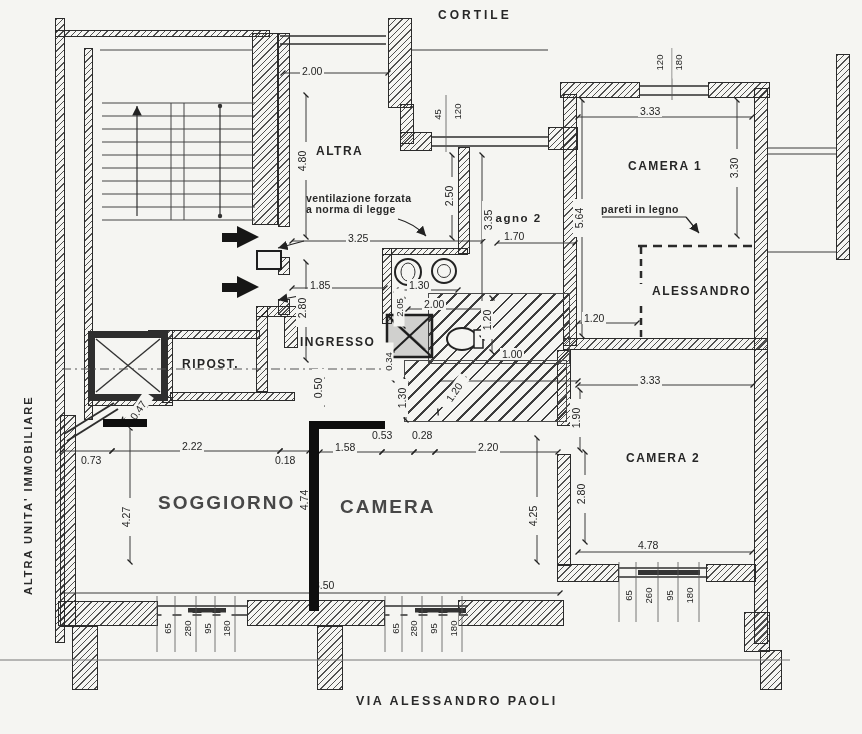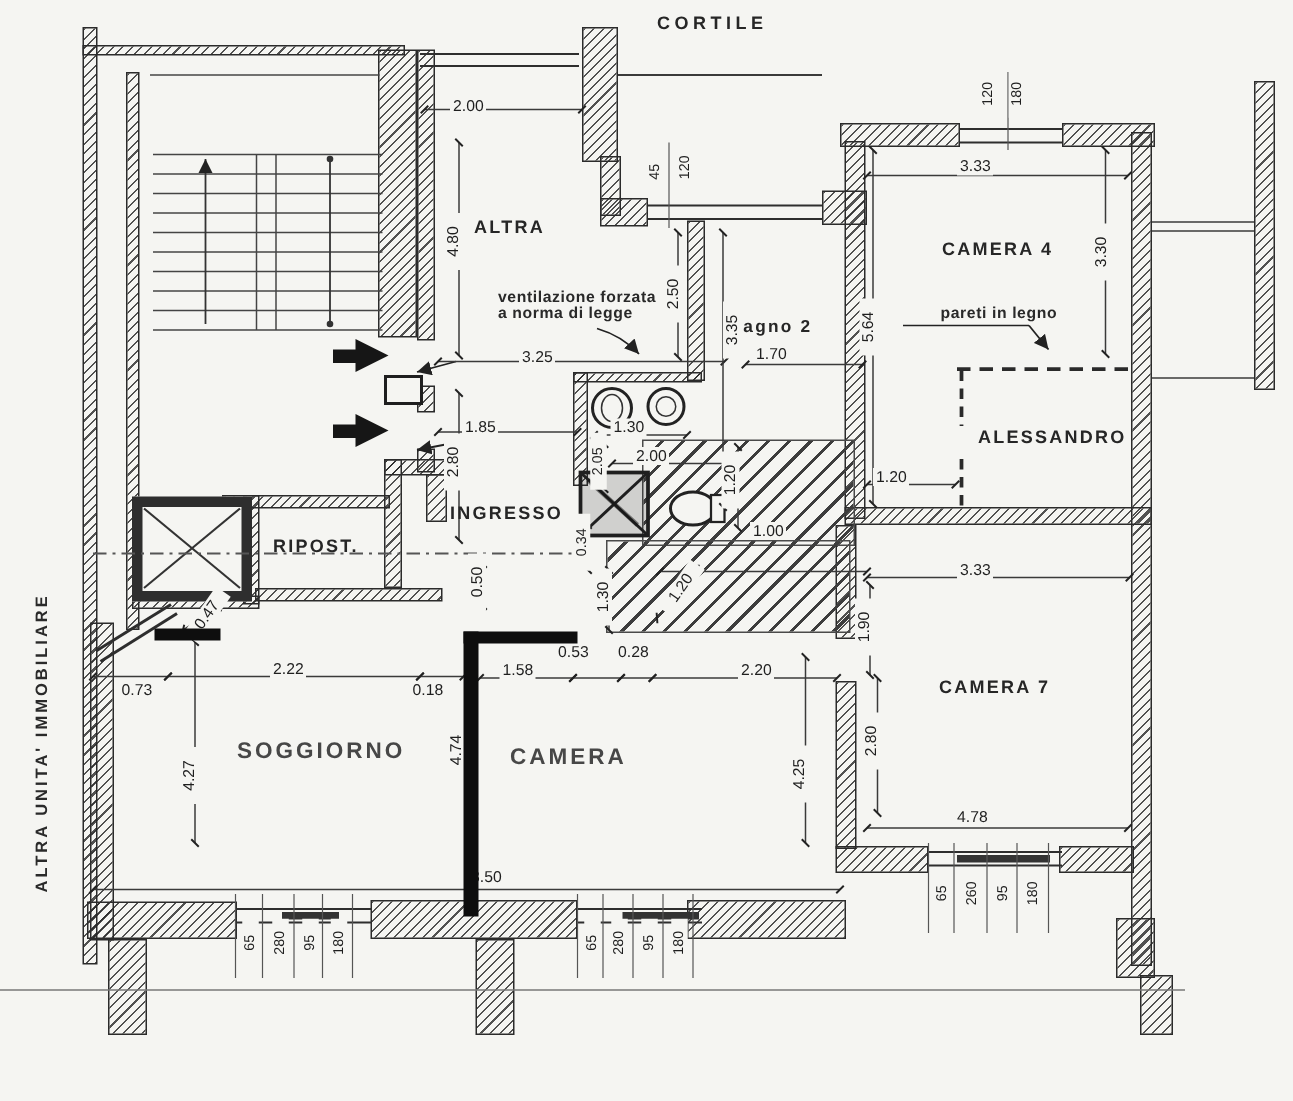--- a/index.html
+++ b/index.html
@@ -7,27 +7,27 @@
          font-family:"Liberation Sans",sans-serif;}
   .wall{position:absolute;box-sizing:border-box;
         background:repeating-linear-gradient(135deg, rgba(40,40,40,.8) 0 1px, rgba(0,0,0,0) 1px 4.5px);
         border:1px solid #2b2b2b;z-index:1;}
   .bwall{position:absolute;background:#0e0e0e;z-index:6;}
   .hatch{position:absolute;border:1px solid #4a4a4a;z-index:1;
          background:repeating-linear-gradient(135deg, rgba(0,0,0,0) 0 8px, #3d3d3d 8px 10px);}
   svg.lines{position:absolute;left:0;top:0;z-index:3;}
   .lbl{position:absolute;color:#1c1c1c;white-space:nowrap;z-index:4;}
   .room{font-size:12px;font-weight:bold;letter-spacing:1.5px;color:#262626;}
-  .room-clean{font-size:15px;font-weight:600;letter-spacing:2px;color:#474747;}
+  .room-clean{font-size:19px;font-weight:600;letter-spacing:2px;color:#474747;}
   .dim{font-size:10.5px;background:#f5f5f2;padding:0 2px;color:#1f1f1f;}
   .rot{width:34px;text-align:center;transform:rotate(-90deg);}
   .rot55{width:34px;text-align:center;transform:rotate(-55deg);}
   .wtag{width:30px;text-align:center;font-size:9.5px;transform:rotate(-90deg);padding:0 1px;}
   .small{font-size:9.5px;}
-  .note{font-size:10.5px;font-weight:bold;color:#292929;letter-spacing:.4px;padding-left:26px;}
+  .note{font-size:10.5px;font-weight:bold;color:#292929;letter-spacing:.4px;}
   .vert-text{writing-mode:vertical-rl;transform:rotate(180deg);font-size:11px;font-weight:bold;
              letter-spacing:2px;color:#2a2a2a;}
   .street{font-size:12.5px;font-weight:bold;letter-spacing:2.5px;color:#2a2a2a;}
   .fat-arrow{position:absolute;width:40px;height:24px;z-index:4;}
   .fat-arrow .tail{position:absolute;left:0;top:7px;width:17px;height:9px;background:#161616;}
   .fat-arrow .head{position:absolute;left:15px;top:0;width:0;height:0;
         border-top:11.5px solid transparent;border-bottom:11.5px solid transparent;
         border-left:22px solid #161616;}
   .doorbox{position:absolute;border:2.5px solid #1f1f1f;background:#f5f5f2;z-index:4;}
   .lift{position:absolute;box-sizing:border-box;border:7px solid #2e2e2e;background:#f5f5f2;z-index:2;}
@@ -239,51 +239,52 @@
       <line x1="130" y1="428" x2="130" y2="562"></line>
       <line x1="537" y1="438" x2="537" y2="562"></line>
       <line x1="585" y1="452" x2="585" y2="542"></line>
       <line x1="122" y1="420" x2="148" y2="404"></line>
       <line x1="438" y1="412" x2="466" y2="380"></line>
     </g>
   </svg>
 
   <div class="lbl room" style="left:438px;top:8px;letter-spacing:3px">CORTILE</div>
   <div class="lbl room" style="left:316px;top:144px">ALTRA</div>
-  <div class="lbl room" style="left:628px;top:159px">CAMERA 4</div>
+  <div class="lbl room" style="left:628px;top:159px">CAMERA 1</div>
   <div class="lbl room" style="left:487px;top:212px;font-size:11.5px;text-transform:none">bagno 2</div>
   <div class="lbl room" style="left:652px;top:284px">ALESSANDRO</div>
   <div class="lbl room" style="left:300px;top:335px">INGRESSO</div>
   <div class="lbl room" style="left:182px;top:357px">RIPOST.</div>
   <div class="lbl room-clean lbl" style="left:158px;top:492px">SOGGIORNO</div>
   <div class="lbl room-clean lbl" style="left:340px;top:496px">CAMERA</div>
-  <div class="lbl room" style="left:626px;top:451px">CAMERA 7</div>
+  <div class="lbl room" style="left:626px;top:451px">CAMERA 2</div>
 
   <div class="lbl note" style="left:306px;top:192px">ventilazione forzata</div>
   <div class="lbl note" style="left:306px;top:203px">a norma di legge</div>
   <div class="lbl note" style="left:601px;top:203px">pareti in legno</div>
   <div class="lbl vert-text" style="left:22px;top:420px;height:175px">ALTRA UNITA' IMMOBILIARE</div>
+  <div class="lbl street" style="left:356px;top:694px">VIA ALESSANDRO PAOLI</div>
 
   <div class="lbl dim" style="left:300px;top:65px">2.00</div>
   <div class="lbl dim" style="left:346px;top:232px">3.25</div>
   <div class="lbl dim" style="left:502px;top:230px">1.70</div>
   <div class="lbl dim" style="left:308px;top:279px">1.85</div>
   <div class="lbl dim" style="left:407px;top:279px">1.30</div>
   <div class="lbl dim" style="left:422px;top:298px">2.00</div>
   <div class="lbl dim" style="left:500px;top:348px">1.00</div>
   <div class="lbl dim" style="left:638px;top:105px">3.33</div>
   <div class="lbl dim" style="left:582px;top:312px">1.20</div>
   <div class="lbl dim" style="left:638px;top:374px">3.33</div>
   <div class="lbl dim" style="left:79px;top:454px">0.73</div>
   <div class="lbl dim" style="left:180px;top:440px">2.22</div>
   <div class="lbl dim" style="left:273px;top:454px">0.18</div>
   <div class="lbl dim" style="left:333px;top:441px">1.58</div>
   <div class="lbl dim" style="left:370px;top:429px">0.53</div>
   <div class="lbl dim" style="left:410px;top:429px">0.28</div>
-  <div class="lbl dim" style="left:492px;top:441px">2.20</div>
+  <div class="lbl dim" style="left:476px;top:441px">2.20</div>
   <div class="lbl dim" style="left:636px;top:539px">4.78</div>
   <div class="lbl dim" style="left:312px;top:579px">8.50</div>
 
   <div class="lbl dim rot" style="left:283px;top:155px">4.80</div>
   <div class="lbl dim rot" style="left:283px;top:302px">2.80</div>
   <div class="lbl dim rot" style="left:430px;top:190px">2.50</div>
   <div class="lbl dim rot" style="left:469px;top:214px">3.35</div>
   <div class="lbl dim rot" style="left:560px;top:212px">5.64</div>
   <div class="lbl dim rot" style="left:715px;top:162px">3.30</div>
   <div class="lbl dim rot small" style="left:380px;top:302px">2.05</div>

